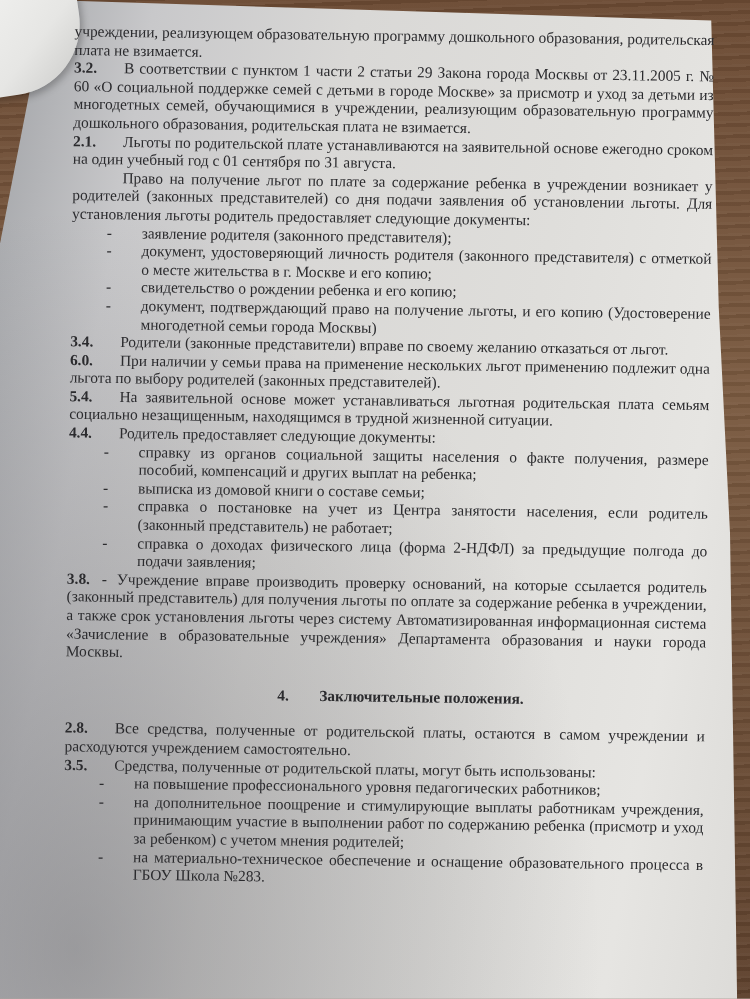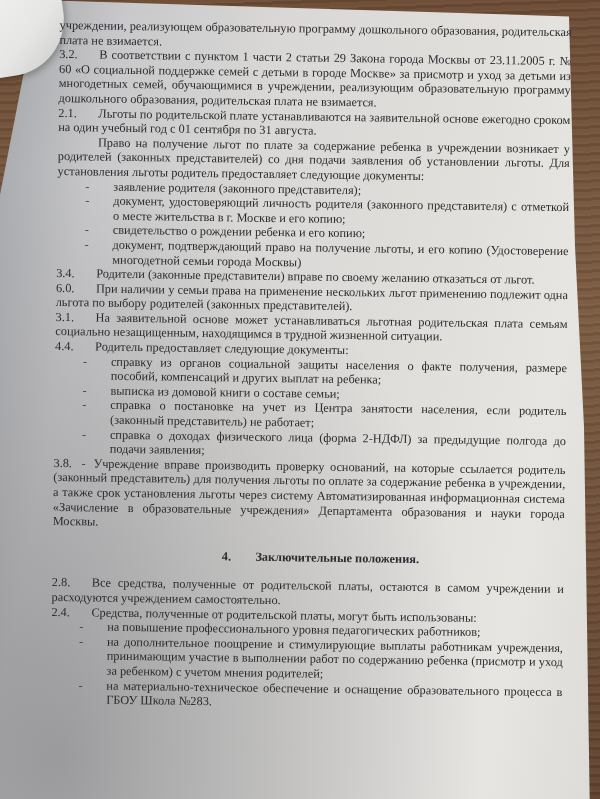--- a/index.html
+++ b/index.html
@@ -28,21 +28,21 @@
     transform: rotate(-8deg);
     box-shadow: 2px 3px 6px rgba(0,0,0,0.25);
   }
   .doc {
     position: absolute; left: 60px; top: 0; width: 512px;
     font-family: "Liberation Serif", "DejaVu Serif", serif;
     font-size: 12.3px; line-height: 14.6px; color: #2b2b2e;
     transform: rotate(0.8deg); transform-origin: 0 0;
   }
   .doc p { margin: 0; text-align: justify; }
-  .num { display: inline-block; width: 40px; }
+  .num { display: inline-block; width: 40px; font-weight: bold; }
   .indent { text-indent: 40px; }
   .dash-list { margin: 0; padding: 0; list-style: none; }
   .dash-list li { position: relative; padding-left: 56px; text-align: justify; }
   .dash-list li .dash { position: absolute; left: 28px; top: 0; }
   .heading { text-align: center !important; font-weight: bold; margin: 18px 0 14px !important; }
   .heading .hnum { display: inline-block; width: 58px; }
 </style>
 </head>
 <body>
 
@@ -62,36 +62,36 @@
 
   <ul class="dash-list">
     <li><span class="dash">-</span><span>заявление родителя (законного представителя);</span></li>
     <li><span class="dash">-</span><span>документ, удостоверяющий личность родителя (законного представителя) с отметкой о месте жительства в г. Москве и его копию;</span></li>
     <li><span class="dash">-</span><span>свидетельство о рождении ребенка и его копию;</span></li>
     <li><span class="dash">-</span><span>документ, подтверждающий право на получение льготы, и его копию (Удостоверение многодетной семьи города Москвы)</span></li>
   </ul>
 
   <p><span class="num">3.4.</span><span>Родители (законные представители) вправе по своему желанию отказаться от льгот.</span></p>
   <p><span class="num">6.0.</span><span>При наличии у семьи права на применение нескольких льгот применению подлежит одна льгота по выбору родителей (законных представителей).</span></p>
-  <p><span class="num">3.1.</span><span>На заявительной основе может устанавливаться льготная родительская плата семьям социально незащищенным, находящимся в трудной жизненной ситуации.</span></p>
+  <p><span class="num">5.4.</span><span>На заявительной основе может устанавливаться льготная родительская плата семьям социально незащищенным, находящимся в трудной жизненной ситуации.</span></p>
   <p><span class="num">4.4.</span><span>Родитель предоставляет следующие документы:</span></p>
 
   <ul class="dash-list">
     <li><span class="dash">-</span><span>справку из органов социальной защиты населения о факте получения, размере пособий, компенсаций и других выплат на ребенка;</span></li>
     <li><span class="dash">-</span><span>выписка из домовой книги о составе семьи;</span></li>
     <li><span class="dash">-</span><span>справка о постановке на учет из Центра занятости населения, если родитель (законный представитель) не работает;</span></li>
     <li><span class="dash">-</span><span>справка о доходах физического лица (форма 2-НДФЛ) за предыдущие полгода до подачи заявления;</span></li>
     <li><span class="dash">-</span></li>
   </ul>
 
   <p><span class="num">3.8.</span><span>Учреждение вправе производить проверку оснований, на которые ссылается родитель (законный представитель) для получения льготы по оплате за содержание ребенка в учреждении, а также срок установления льготы через систему Автоматизированная информационная система «Зачисление в образовательные учреждения» Департамента образования и науки города Москвы.</span></p>
 
   <p class="heading"><span class="hnum">4.</span><span>Заключительные положения.</span></p>
 
   <p><span class="num">2.8.</span><span>Все средства, полученные от родительской платы, остаются в самом учреждении и расходуются учреждением самостоятельно.</span></p>
-  <p><span class="num">2.4.</span><span>Средства, полученные от родительской платы, могут быть использованы:</span></p>
+  <p><span class="num">3.5.</span><span>Средства, полученные от родительской платы, могут быть использованы:</span></p>
 
   <ul class="dash-list">
     <li><span class="dash">-</span><span>на повышение профессионального уровня педагогических работников;</span></li>
     <li><span class="dash">-</span><span>на дополнительное поощрение и стимулирующие выплаты работникам учреждения, принимающим участие в выполнении работ по содержанию ребенка (присмотр и уход за ребенком) с учетом мнения родителей;</span></li>
     <li><span class="dash">-</span><span>на материально-техническое обеспечение и оснащение образовательного процесса в ГБОУ Школа №283.</span></li>
   </ul>
 </div>
 
 </body></html>

